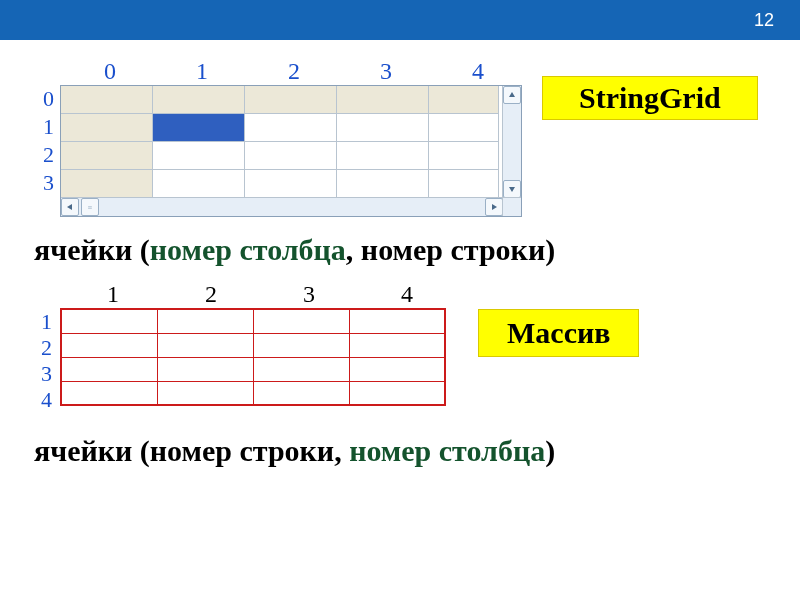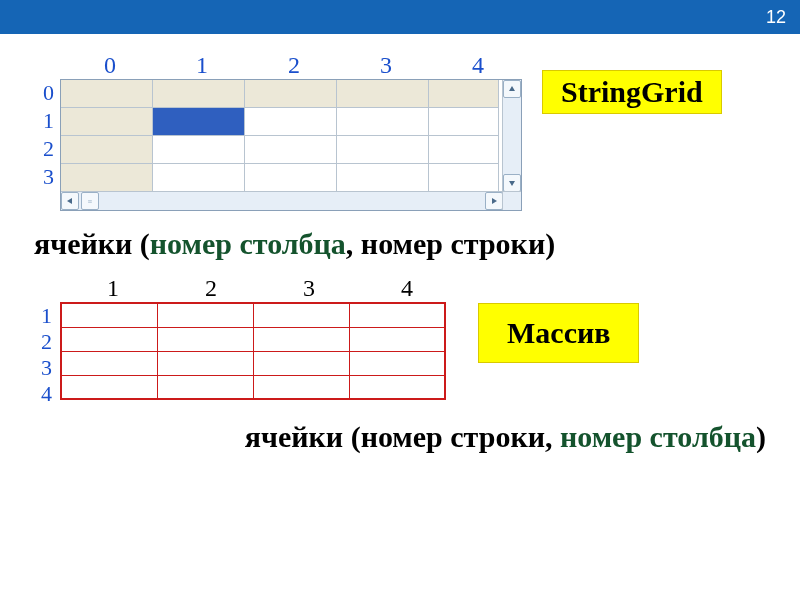--- a/index.html
+++ b/index.html
@@ -8,25 +8,25 @@
     font-family: "Times New Roman", serif;
     background: #fff;
     width: 800px;
     height: 600px;
     overflow: hidden;
     position: relative;
   }
   .title-bar {
     background: #1565b5;
     color: #fff;
-    height: 34px;
+    height: 40px;
     display: flex;
     justify-content: flex-end;
     align-items: center;
-    padding: 0 14px;
+    padding: 0 26px;
     font-size: 18px;
     font-family: Arial, sans-serif;
   }
   .slide {
     padding: 18px 34px 0 34px;
   }
   .sg-block {
     display: flex;
     align-items: flex-start;
     gap: 18px;
@@ -98,21 +98,21 @@
     display:flex; align-items:center; justify-content:center;
     color:#9ab0c6; font-size:8px;
   }
   .corner {
     position:absolute; right:0; bottom:0; width:18px; height:18px;
     background:#e6eef7; border-left:1px solid #b8c4d0; border-top:1px solid #b8c4d0;
   }
   .yellow-label {
     background:#ffff00;
     border:1px solid #d9c900;
-    padding: 4px 18px;
+    padding: 4px 36px;
     font-size: 30px;
     font-weight: bold;
     white-space: nowrap;
     font-family: "Times New Roman", serif;
   }
   .sg-label { margin-top: 18px; }
   .formula {
     font-size: 30px;
     font-weight: bold;
     margin: 16px 0 14px 0;
@@ -136,21 +136,21 @@
   .arr-row-headers span { height:26px; line-height:24px; text-align:right; padding-right:8px; }
   .arr-table {
     border:2px solid #cc1a1a;
     border-collapse:collapse;
   }
   .arr-table td {
     border:1.5px solid #cc1a1a;
     width:96px; height:24px;
     box-sizing:border-box;
   }
-  .arr-label { margin-top:28px; padding:12px 28px; }
+  .arr-label { margin-top:28px; padding:6px 28px; }
 </style>
 </head>
 <body>
 
 <div class="title-bar">
   <span>12</span>
 </div>
 
 <div class="slide">
 
@@ -280,17 +280,17 @@
                 <td></td>
                 <td></td>
               </tr>
         </tbody>
           </table>
       </div>
     </div>
     <div class="yellow-label arr-label">Массив</div>
   </div>
 
-  <div class="formula" style="margin-top:12px;text-align:right;">
+  <div class="formula" style="margin-top:20px;">
     <span class="red-t">ячейки</span><span class="red-t"> (</span><span class="red-t">номер строки</span><span class="red-t">, </span><span class="blue-t">номер столбца</span><span class="red-t">)</span>
   </div>
 
 </div>
 
 </body></html>

